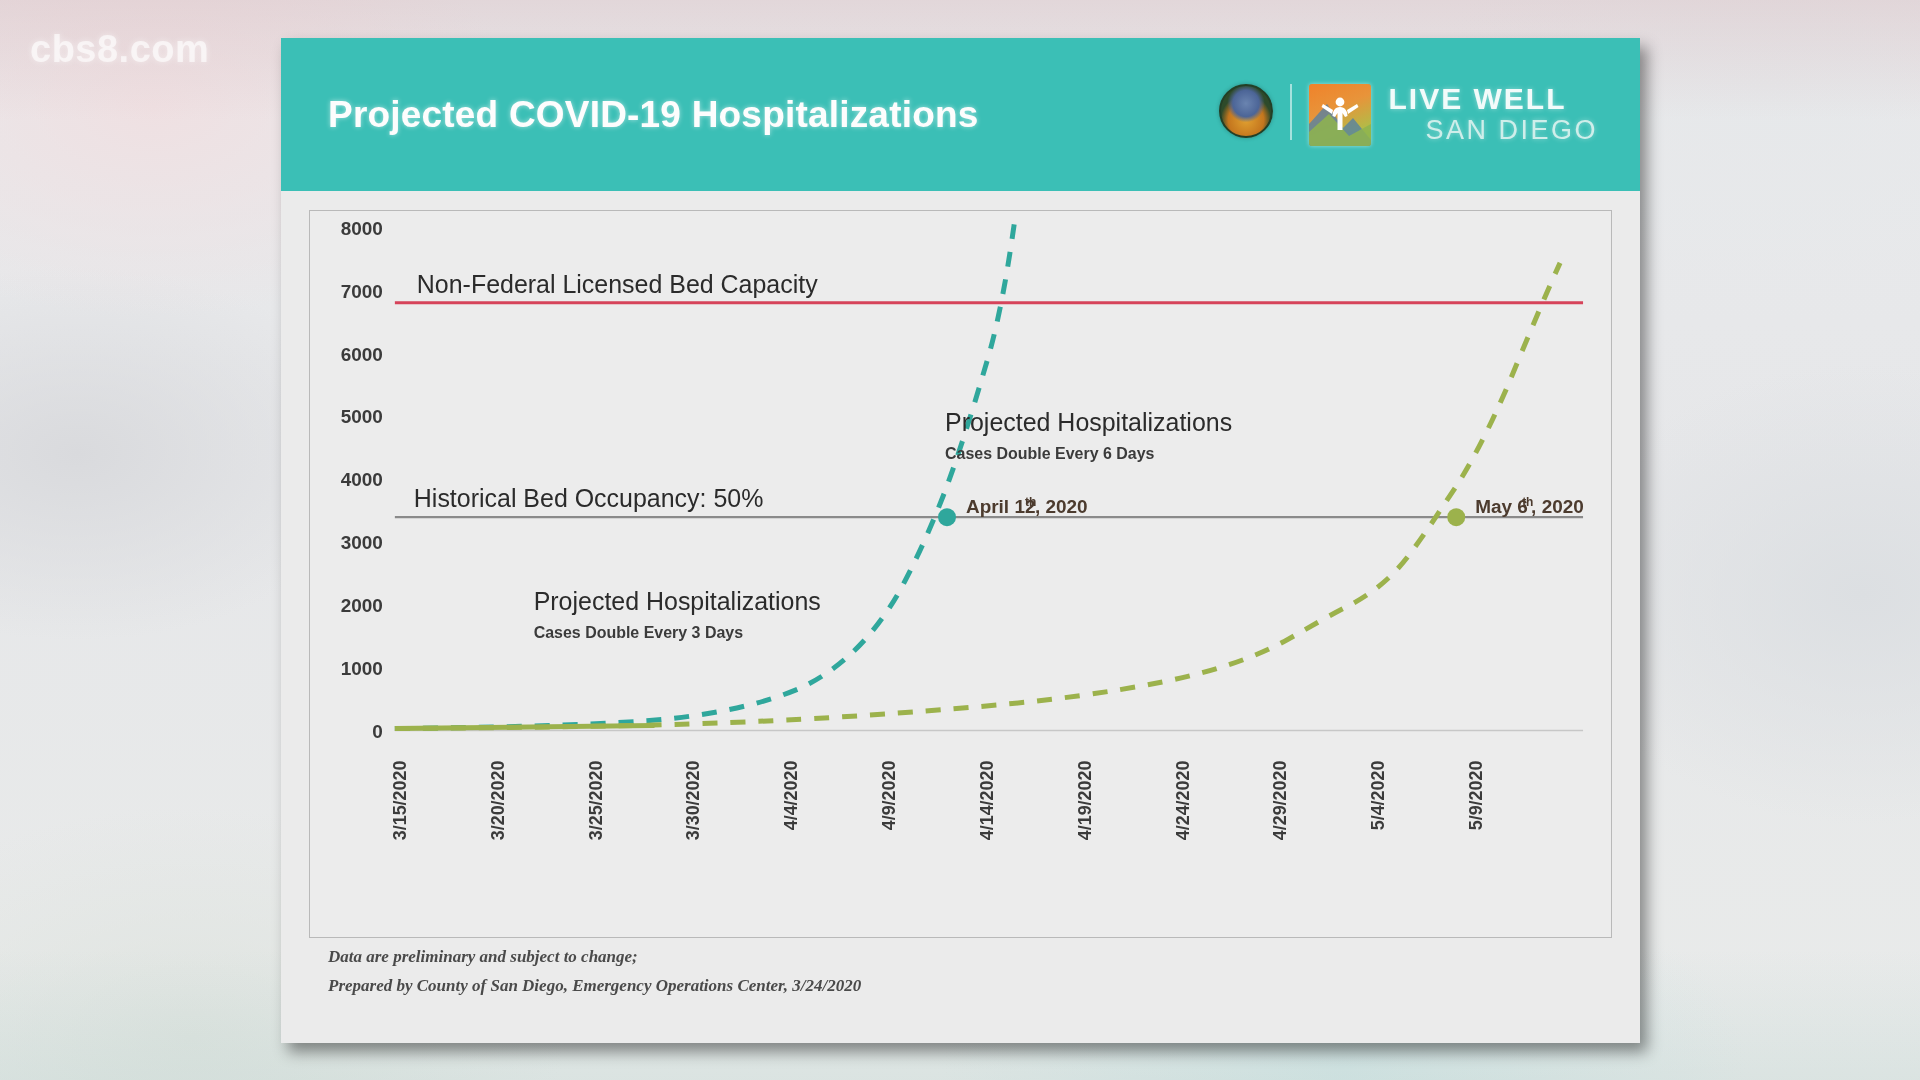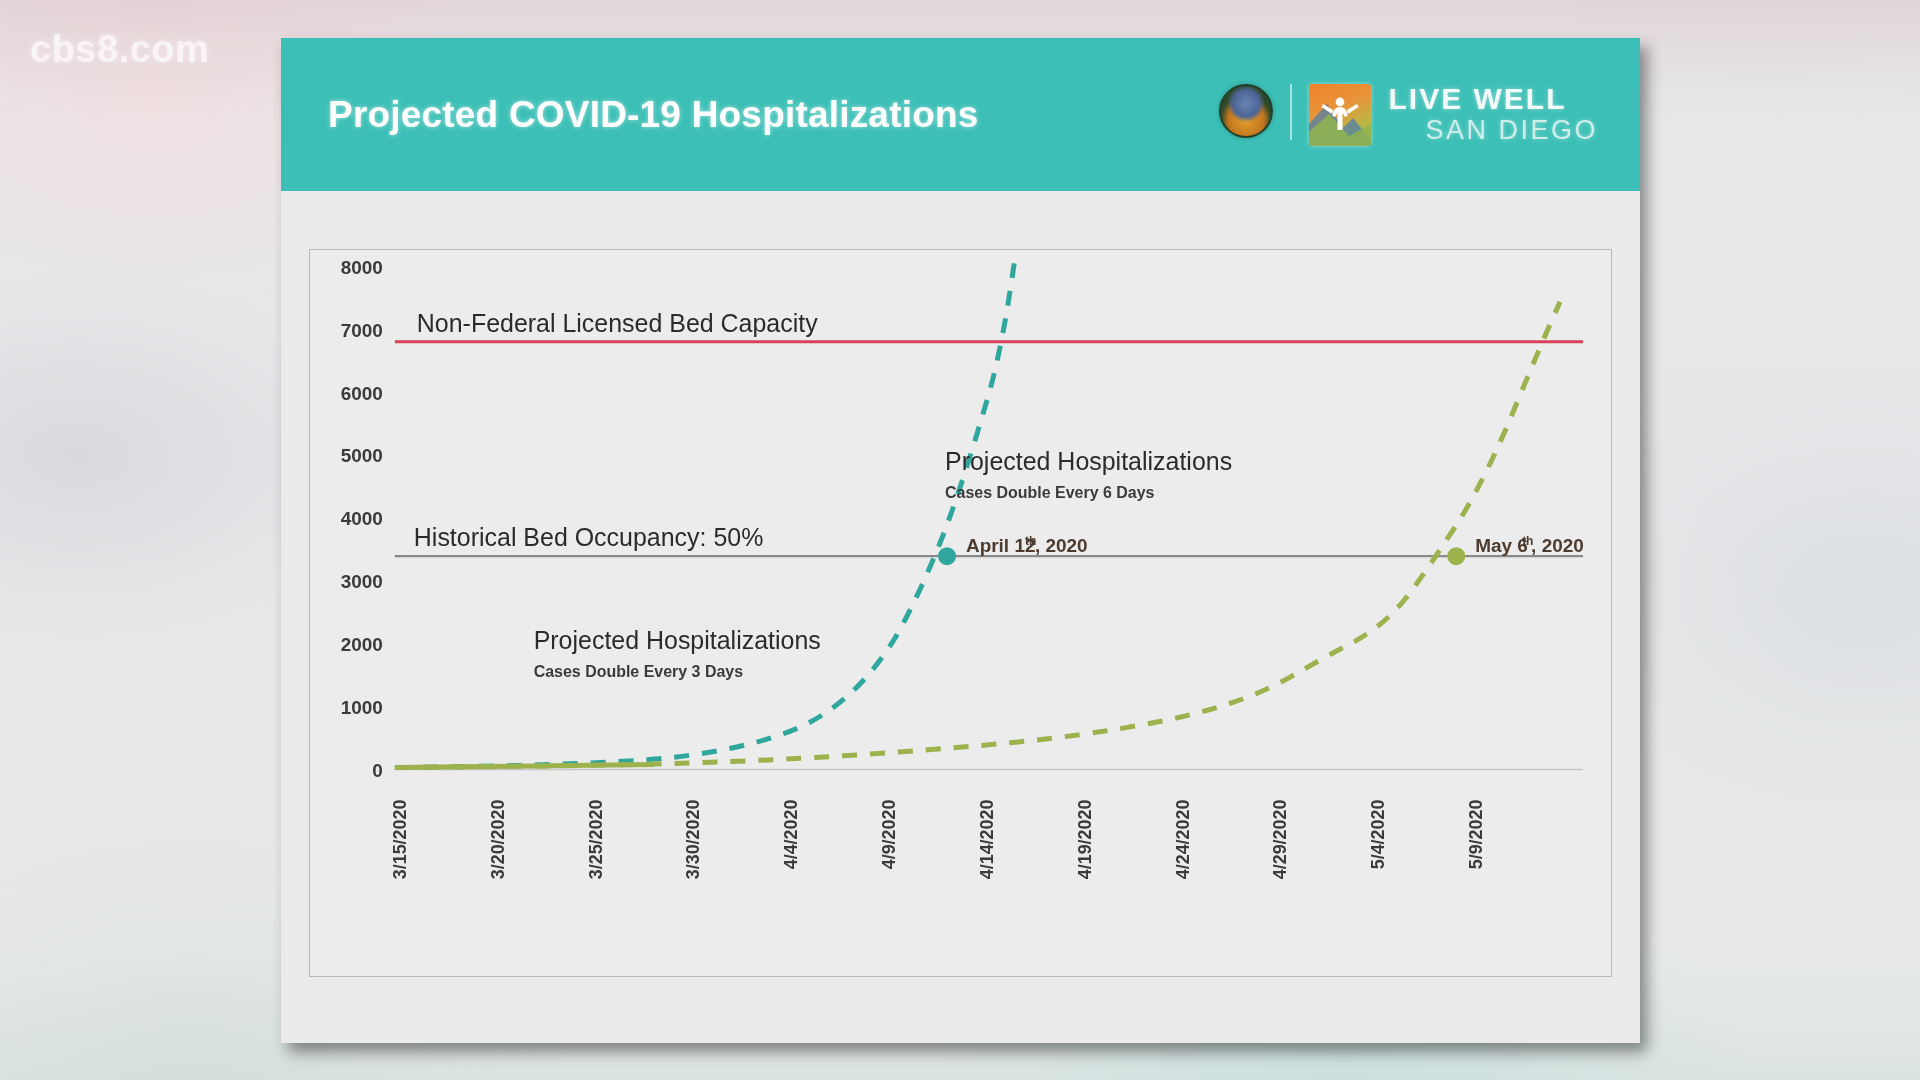--- a/index.html
+++ b/index.html
@@ -109,21 +109,20 @@
   #lwsd-line1 { font-size: 30px; font-weight: 700; letter-spacing: 2px; }
   #lwsd-line2 { font-size: 27px; font-weight: 400; letter-spacing: 2.5px; color: #cfeeea; margin-top: 3px; margin-left: 37px; }
 
   
   #chart-frame {
     position: absolute;
     left: 28px; top: 172px;
     width: 1303px; height: 728px;
     background: #ececec;
     border: 1px solid #b9b9b9;
-    margin-top: 39px;
   }
   #chart-svg { display: block; width: 100%; height: 100%; }
 
   
   #footnote {
     position: absolute;
     left: 47px;
     bottom: 42px;
     font-family: "Liberation Serif", serif;
     font-style: italic;
@@ -267,14 +266,18 @@
         <text class="svg-xtick" transform="translate(782,551) rotate(-90)" text-anchor="end">4/19/2020</text>
         <text class="svg-xtick" transform="translate(880,551) rotate(-90)" text-anchor="end">4/24/2020</text>
         <text class="svg-xtick" transform="translate(978,551) rotate(-90)" text-anchor="end">4/29/2020</text>
         <text class="svg-xtick" transform="translate(1076,551) rotate(-90)" text-anchor="end">5/4/2020</text>
         <text class="svg-xtick" transform="translate(1174,551) rotate(-90)" text-anchor="end">5/9/2020</text>
       </g>
 
     </svg>
   </div>
 
+  <div id="footnote">
+    <div>Data are preliminary and subject to change;</div>
+    <div>Prepared by County of San Diego, Emergency Operations Center, 3/24/2020</div>
+  </div>
 
 </div>
 
 </body></html>

